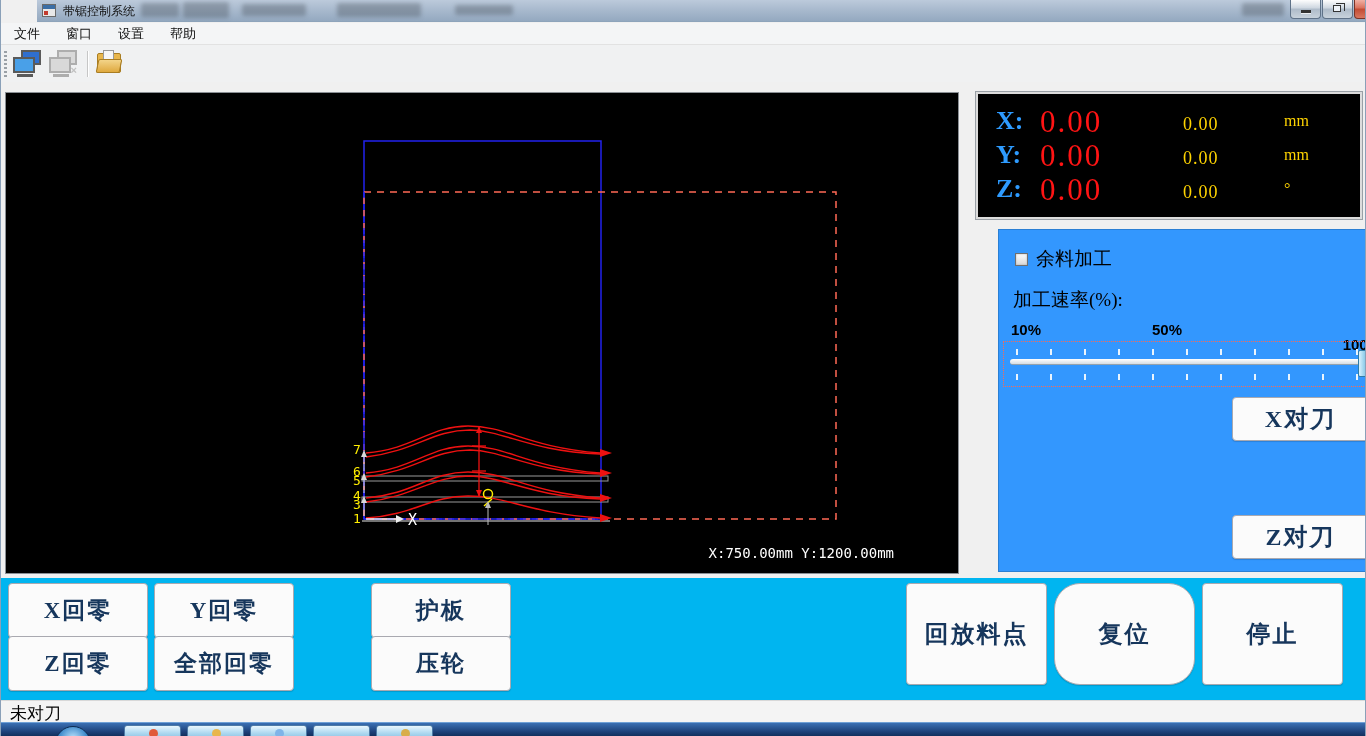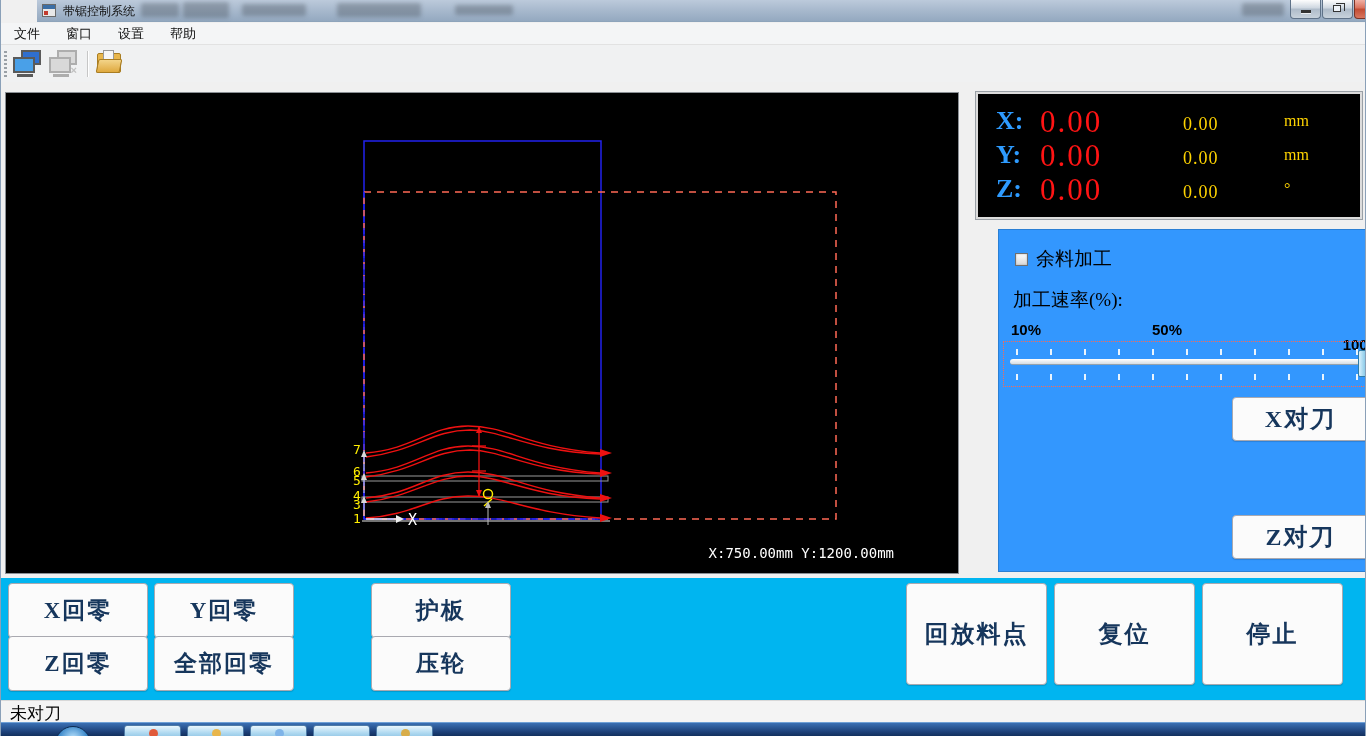--- a/index.html
+++ b/index.html
@@ -290,21 +290,21 @@
   </div>
 
   <div class="cyan-bar">
     <div class="btn-white small-btn" style="left:7px;  top:5px;">X回零</div>
     <div class="btn-white small-btn" style="left:153px; top:5px;">Y回零</div>
     <div class="btn-white small-btn" style="left:7px;  top:58px;">Z回零</div>
     <div class="btn-white small-btn" style="left:153px; top:58px;">全部回零</div>
     <div class="btn-white small-btn" style="left:370px; top:5px;">护板</div>
     <div class="btn-white small-btn" style="left:370px; top:58px;">压轮</div>
     <div class="btn-white big-btn" style="left:905px;">回放料点</div>
-    <div class="btn-white big-btn" style="left:1053px;">复位</div>
+    <div class="btn-white big-btn" style="left:1053px;border-radius:26px;">复位</div>
     <div class="btn-white big-btn" style="left:1201px;">停止</div>
   </div>
 
   <div class="statusbar">
     <div class="status-text">未对刀</div>
   </div>
 
   <div class="taskbar">
     <div class="orb"></div>
     <div class="task-btn" style="left:123px;">

